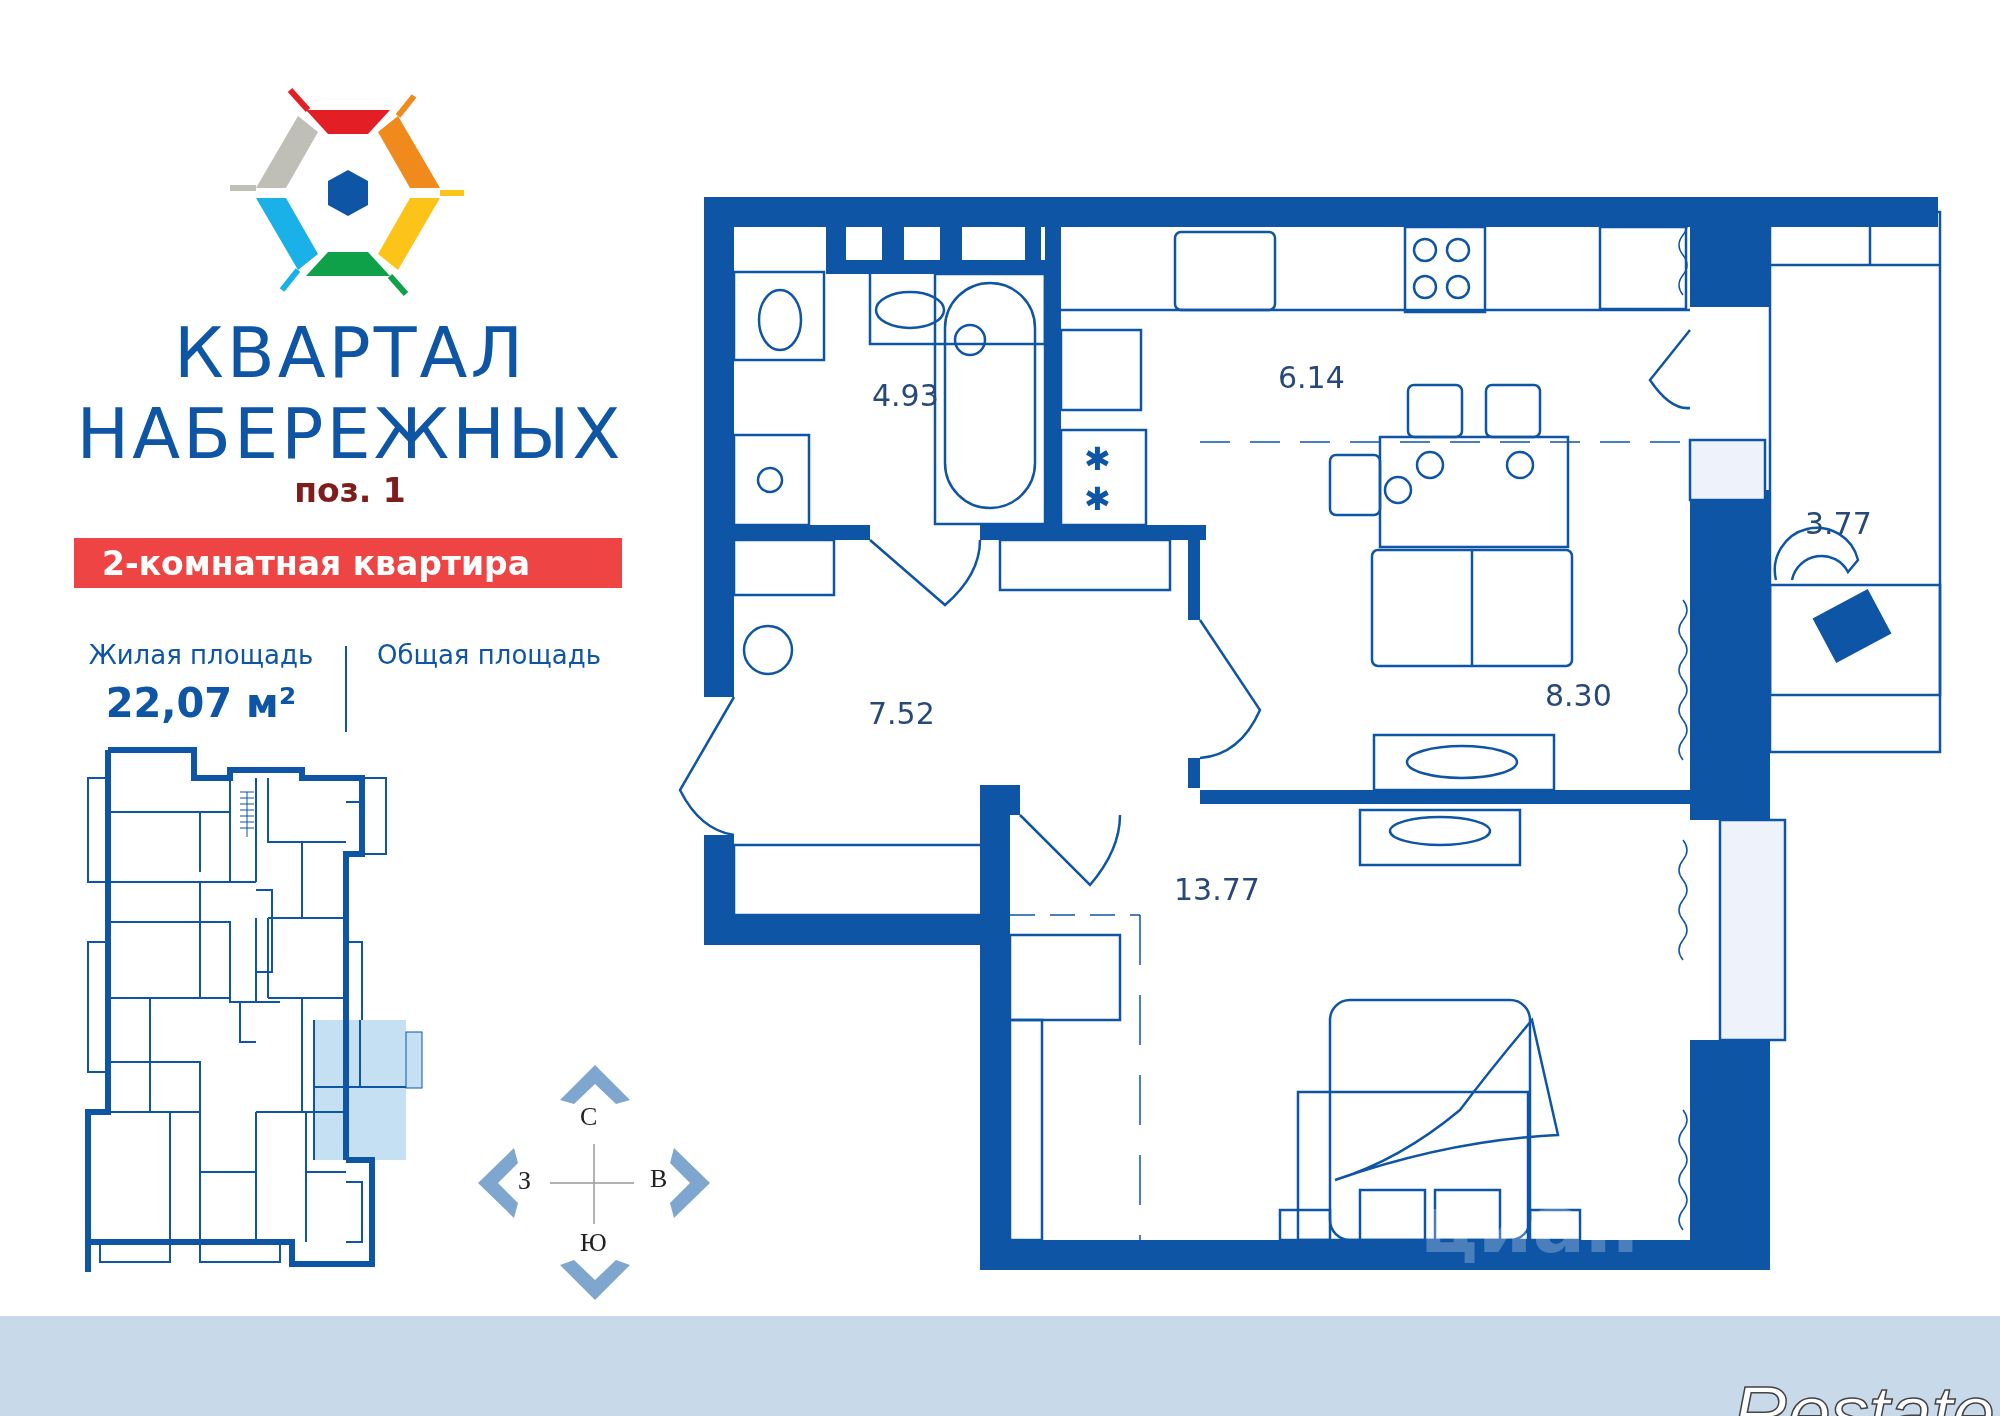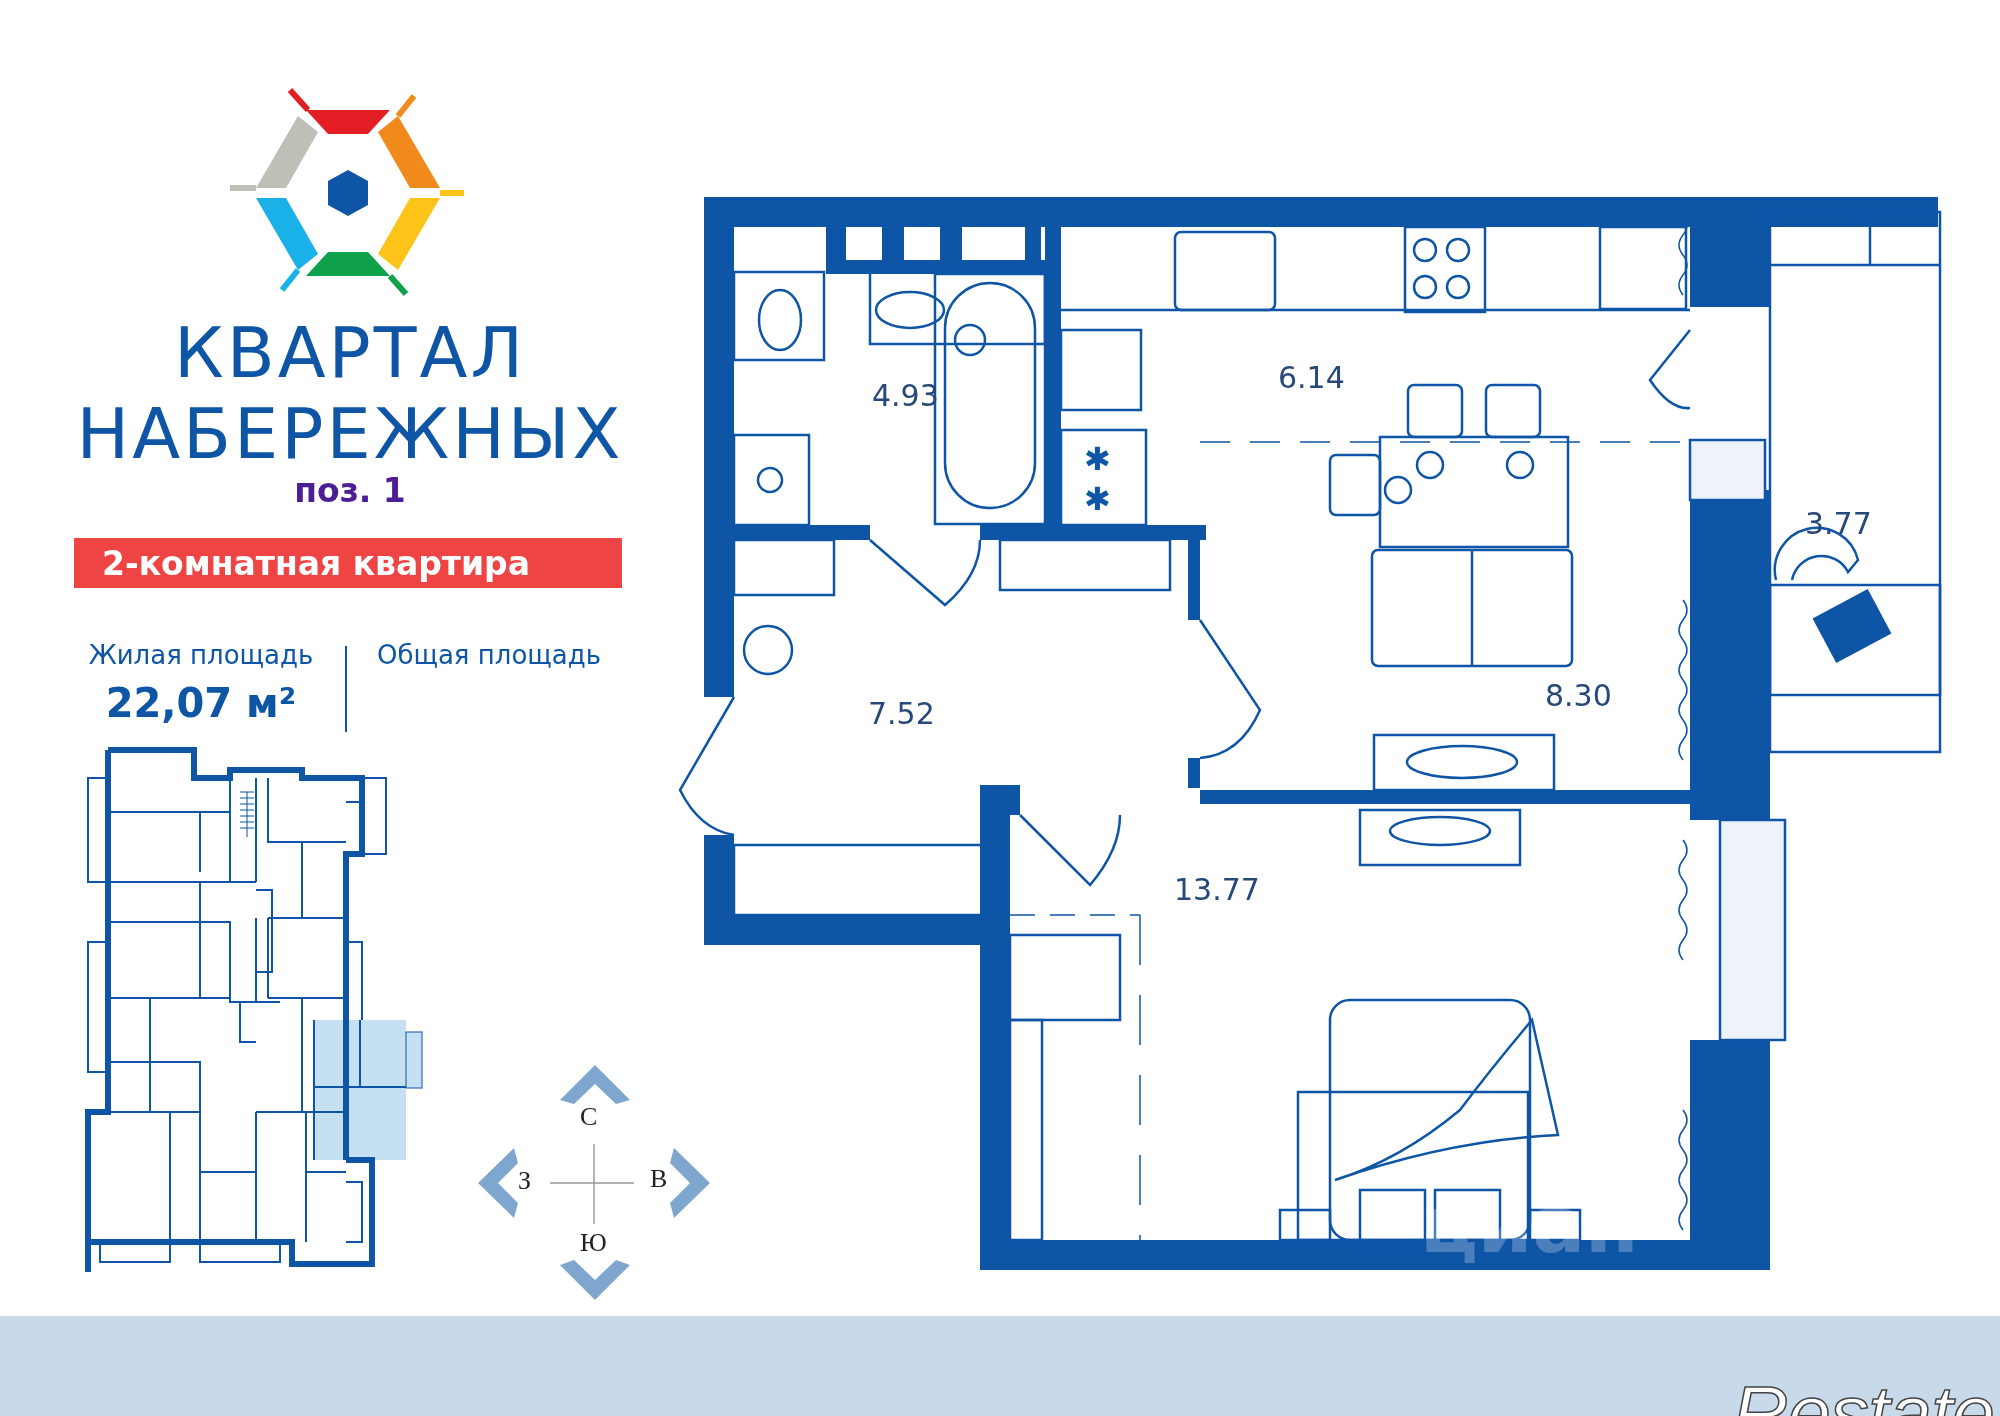--- a/index.html
+++ b/index.html
@@ -2,21 +2,21 @@
 <html><head>
 <meta charset="utf-8">
 <style>
   html,body{margin:0;padding:0;background:#ffffff;}
   body{width:2000px;height:1416px;position:relative;overflow:hidden;font-family:"Liberation Sans","DejaVu Sans",sans-serif;}
   .abs{position:absolute;}
   #logo{left:228px;top:88px;width:240px;height:210px;}
   .title-line{position:absolute;left:0;width:700px;text-align:center;color:#0e55a6;font-weight:bold;letter-spacing:2px;}
   #title1{top:312px;font-size:70px;font-family:"DejaVu Sans",sans-serif;font-weight:normal;letter-spacing:3px;}
   #title2{top:393px;font-size:70px;font-family:"DejaVu Sans",sans-serif;font-weight:normal;letter-spacing:3px;}
-  #subtitle{position:absolute;left:0;width:700px;top:471px;text-align:center;color:#4c1d95;font-size:33px;font-weight:bold;font-family:"DejaVu Sans",sans-serif;}
+  #subtitle{position:absolute;left:0;width:700px;top:471px;text-align:center;color:#7f1d1d;font-size:33px;font-weight:bold;font-family:"DejaVu Sans",sans-serif;}
   #banner{position:absolute;left:74px;top:538px;width:548px;height:50px;background:#ef4444;color:#fff;font-size:33px;font-weight:bold;font-family:"DejaVu Sans",sans-serif;display:flex;align-items:center;padding-left:28px;box-sizing:border-box;}
   .stat{position:absolute;top:640px;text-align:center;color:#0e55a6;}
   .stat .lbl{font-size:26px;font-family:"DejaVu Sans",sans-serif;}
   .stat .val{font-size:40px;font-weight:bold;font-family:"DejaVu Sans",sans-serif;margin-top:10px;}
   #stat-living{left:70px;width:262px;}
   #stat-total{left:355px;width:268px;}
   #stat-divider{position:absolute;left:345px;top:646px;width:2px;height:86px;background:#0e55a6;}
   #building{left:80px;top:742px;width:390px;height:530px;}
   #compass{left:470px;top:1060px;width:250px;height:250px;}
   .compass-letter{position:absolute;font-family:"Liberation Serif","DejaVu Serif",serif;font-size:26px;color:#222;}

